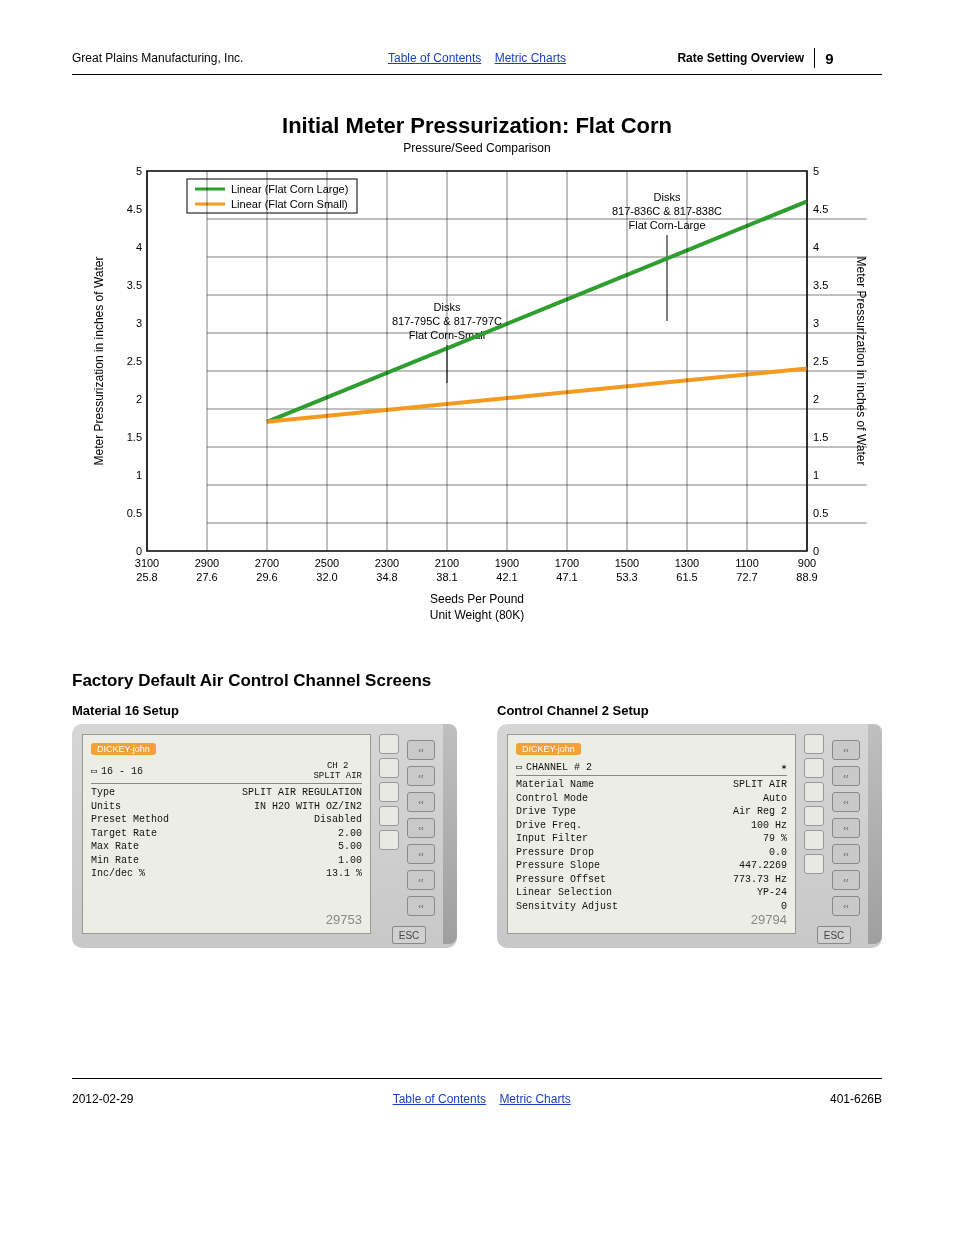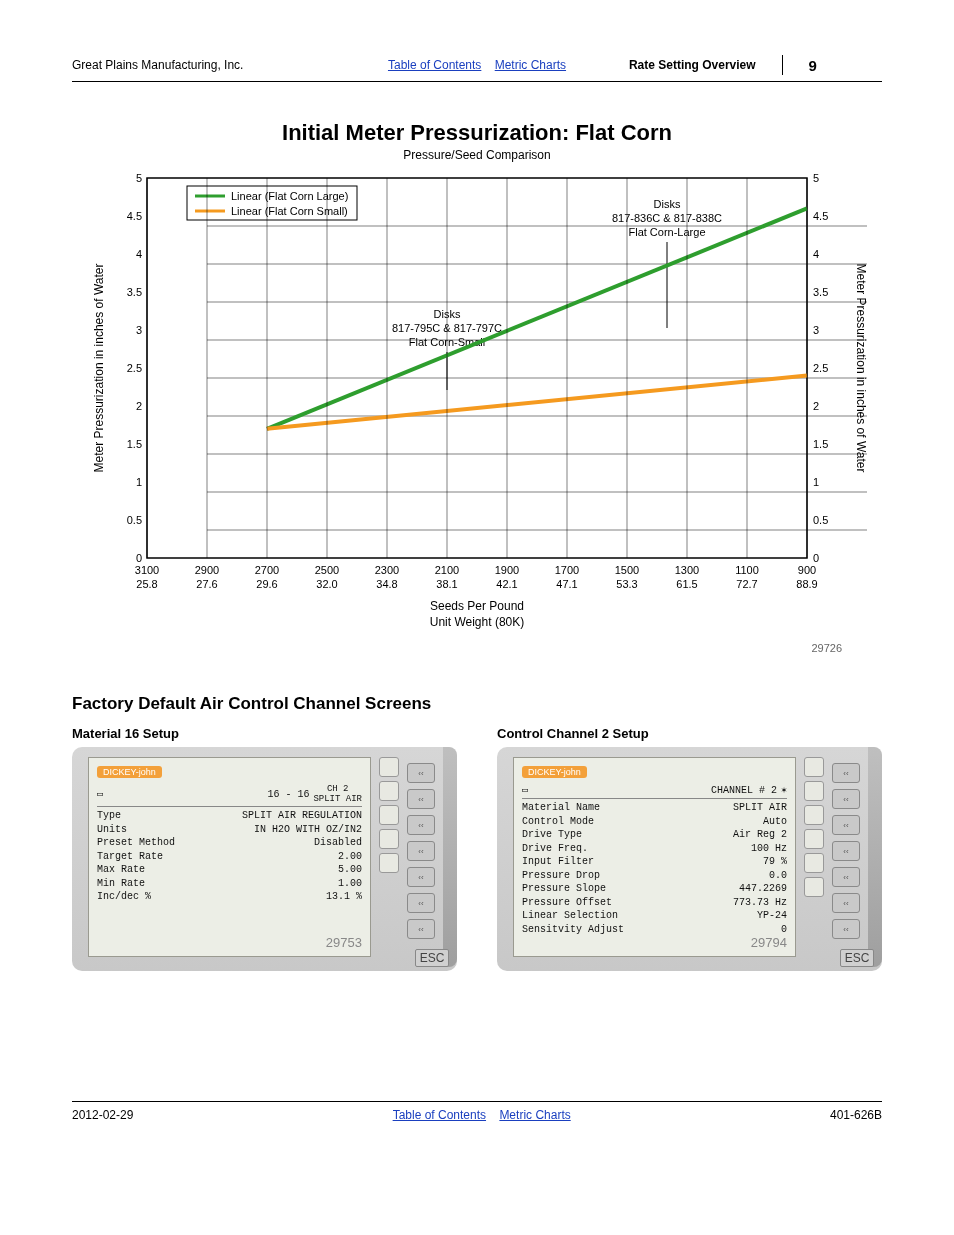--- a/index.html
+++ b/index.html
@@ -7,50 +7,49 @@
     padding: 0;
     font-family: Arial, Helvetica, sans-serif;
     font-size: 12px;
     color: #000;
     background: #fff;
     width: 954px;
   }
   .page {
     padding: 48px 72px 40px 72px;
     box-sizing: border-box;
-    margin-top: 7px;
   }
   .header-row {
     display: flex;
     justify-content: space-between;
     align-items: center;
     font-size: 12px;
     margin-bottom: 6px;
   }
   .header-left { flex: 1; }
   .header-center { flex: 1.2; text-align: center; }
-  .header-right { flex: 1; text-align: right; display:flex; justify-content:flex-start; align-items:center; gap:26px;}
+  .header-right { flex: 1; text-align: right; display:flex; justify-content:center; align-items:center; gap:10px;}
   .header-right .divider {
     width: 1px; height: 20px; background:#000;
   }
   a.nav { color: #1a3fbf; text-decoration: underline; }
   .hr { border-top: 1px solid #000; margin: 4px 0 38px 0; }
   .chart-title { text-align:center; font-weight:bold; font-size:22px; margin-bottom:2px; }
   .chart-sub { text-align:center; font-size:12px; margin-bottom:6px; }
   .chart-wrap { position:relative; width:780px; margin:0 auto 4px auto; }
   svg.chart { display:block; }
   .small-note { text-align:right; font-size:11px; color:#666; margin: 2px 40px 0 0;}
   .section-h { font-size:17px; font-weight:bold; margin: 40px 0 12px 0;}
   .cols { display:flex; gap:40px; }
   .col { flex:1; }
   .sub-h { font-weight:bold; font-size:13px; margin-bottom:6px;}
   .device {
     background: linear-gradient(#d6d6d6,#c8c8c8);
     border-radius: 10px;
-    padding: 10px 10px 14px 16px;
+    padding: 10px 10px 14px 10px;
     display:flex;
     gap:8px;
     position:relative;
   }
   .screen {
     background: #eceee6;
     border: 1px solid #9a9a90;
     flex:1;
     height: 200px;
     padding: 8px 8px 6px 8px;
@@ -65,41 +64,41 @@
     background:#f3a03a;
     color:#fff;
     font-family: Arial;
     font-size:9px;
     padding:1px 6px;
     border-radius:3px;
     margin-bottom:6px;
   }
   .screen .row { display:flex; justify-content:space-between; line-height:1.35; white-space:pre; }
   .screen .title-row { display:flex; align-items:center; gap:4px; margin-bottom:2px; border-bottom:1px solid #888; padding-bottom:2px;}
-  .screen .title-row .txt { flex:1;text-align:right; }
+  .screen .title-row .txt { flex:1; }
   .screen .footer-id { position:absolute; bottom:6px; right:8px; color:#888; font-family:Arial; font-size:13px;}
   .side-icons { display:flex; flex-direction:column; gap:4px; }
   .side-icons .ic {
     width:18px; height:18px; background:#e8e9e2; border:1px solid #999; border-radius:3px;
   }
   .btn-col { display:flex; flex-direction:column; gap:6px; padding-top:6px;}
   .btn-col .btn {
     width:26px; height:18px; background:#c9c9c9; border:1px solid #8a8a8a; border-radius:3px;
     font-size:8px; display:flex; align-items:center; justify-content:center; color:#555;
   }
   .esc-btn {
-    position:absolute; bottom:4px; right:8px;
+    position:absolute; bottom:4px; right:31px;
     width:32px; height:16px; background:#d0d0d0; border:1px solid #888; border-radius:2px;
-    font-size:12px; display:flex; align-items:center; justify-content:center; color:#444;
+    font-size:10px; display:flex; align-items:center; justify-content:center; color:#444;
   }
   .edge { width:14px; background:linear-gradient(#bfbfbf,#9f9f9f); border-radius: 0 8px 8px 0; margin:-10px -10px -10px 0;}
   .footer {
     margin-top: 130px;
     border-top:1px solid #000;
-    padding-top:6px;
+    padding-top:13px;
     display:flex;
     justify-content:space-between;
     font-size:12px;
   }
   .footer .center { text-align:center; flex:1;}
   .footer .right { }
 </style>
 </head>
 <body>
 
@@ -238,21 +237,20 @@
           <text x="55" y="242">2</text>
           <text x="55" y="204">2.5</text>
           <text x="55" y="166">3</text>
           <text x="55" y="128">3.5</text>
           <text x="55" y="90">4</text>
           <text x="55" y="52">4.5</text>
           <text x="55" y="14">5</text>
         </g>
     </svg>
   </div>
-  <div class="small-note">29726</div>
 
   <div class="section-h">Factory Default Air Control Channel Screens</div>
 
   <div class="cols">
 
     <div class="col">
       <div class="sub-h">Material 16 Setup</div>
       <div class="device">
         <div class="screen">
           <span class="brand">DICKEY-john</span>

